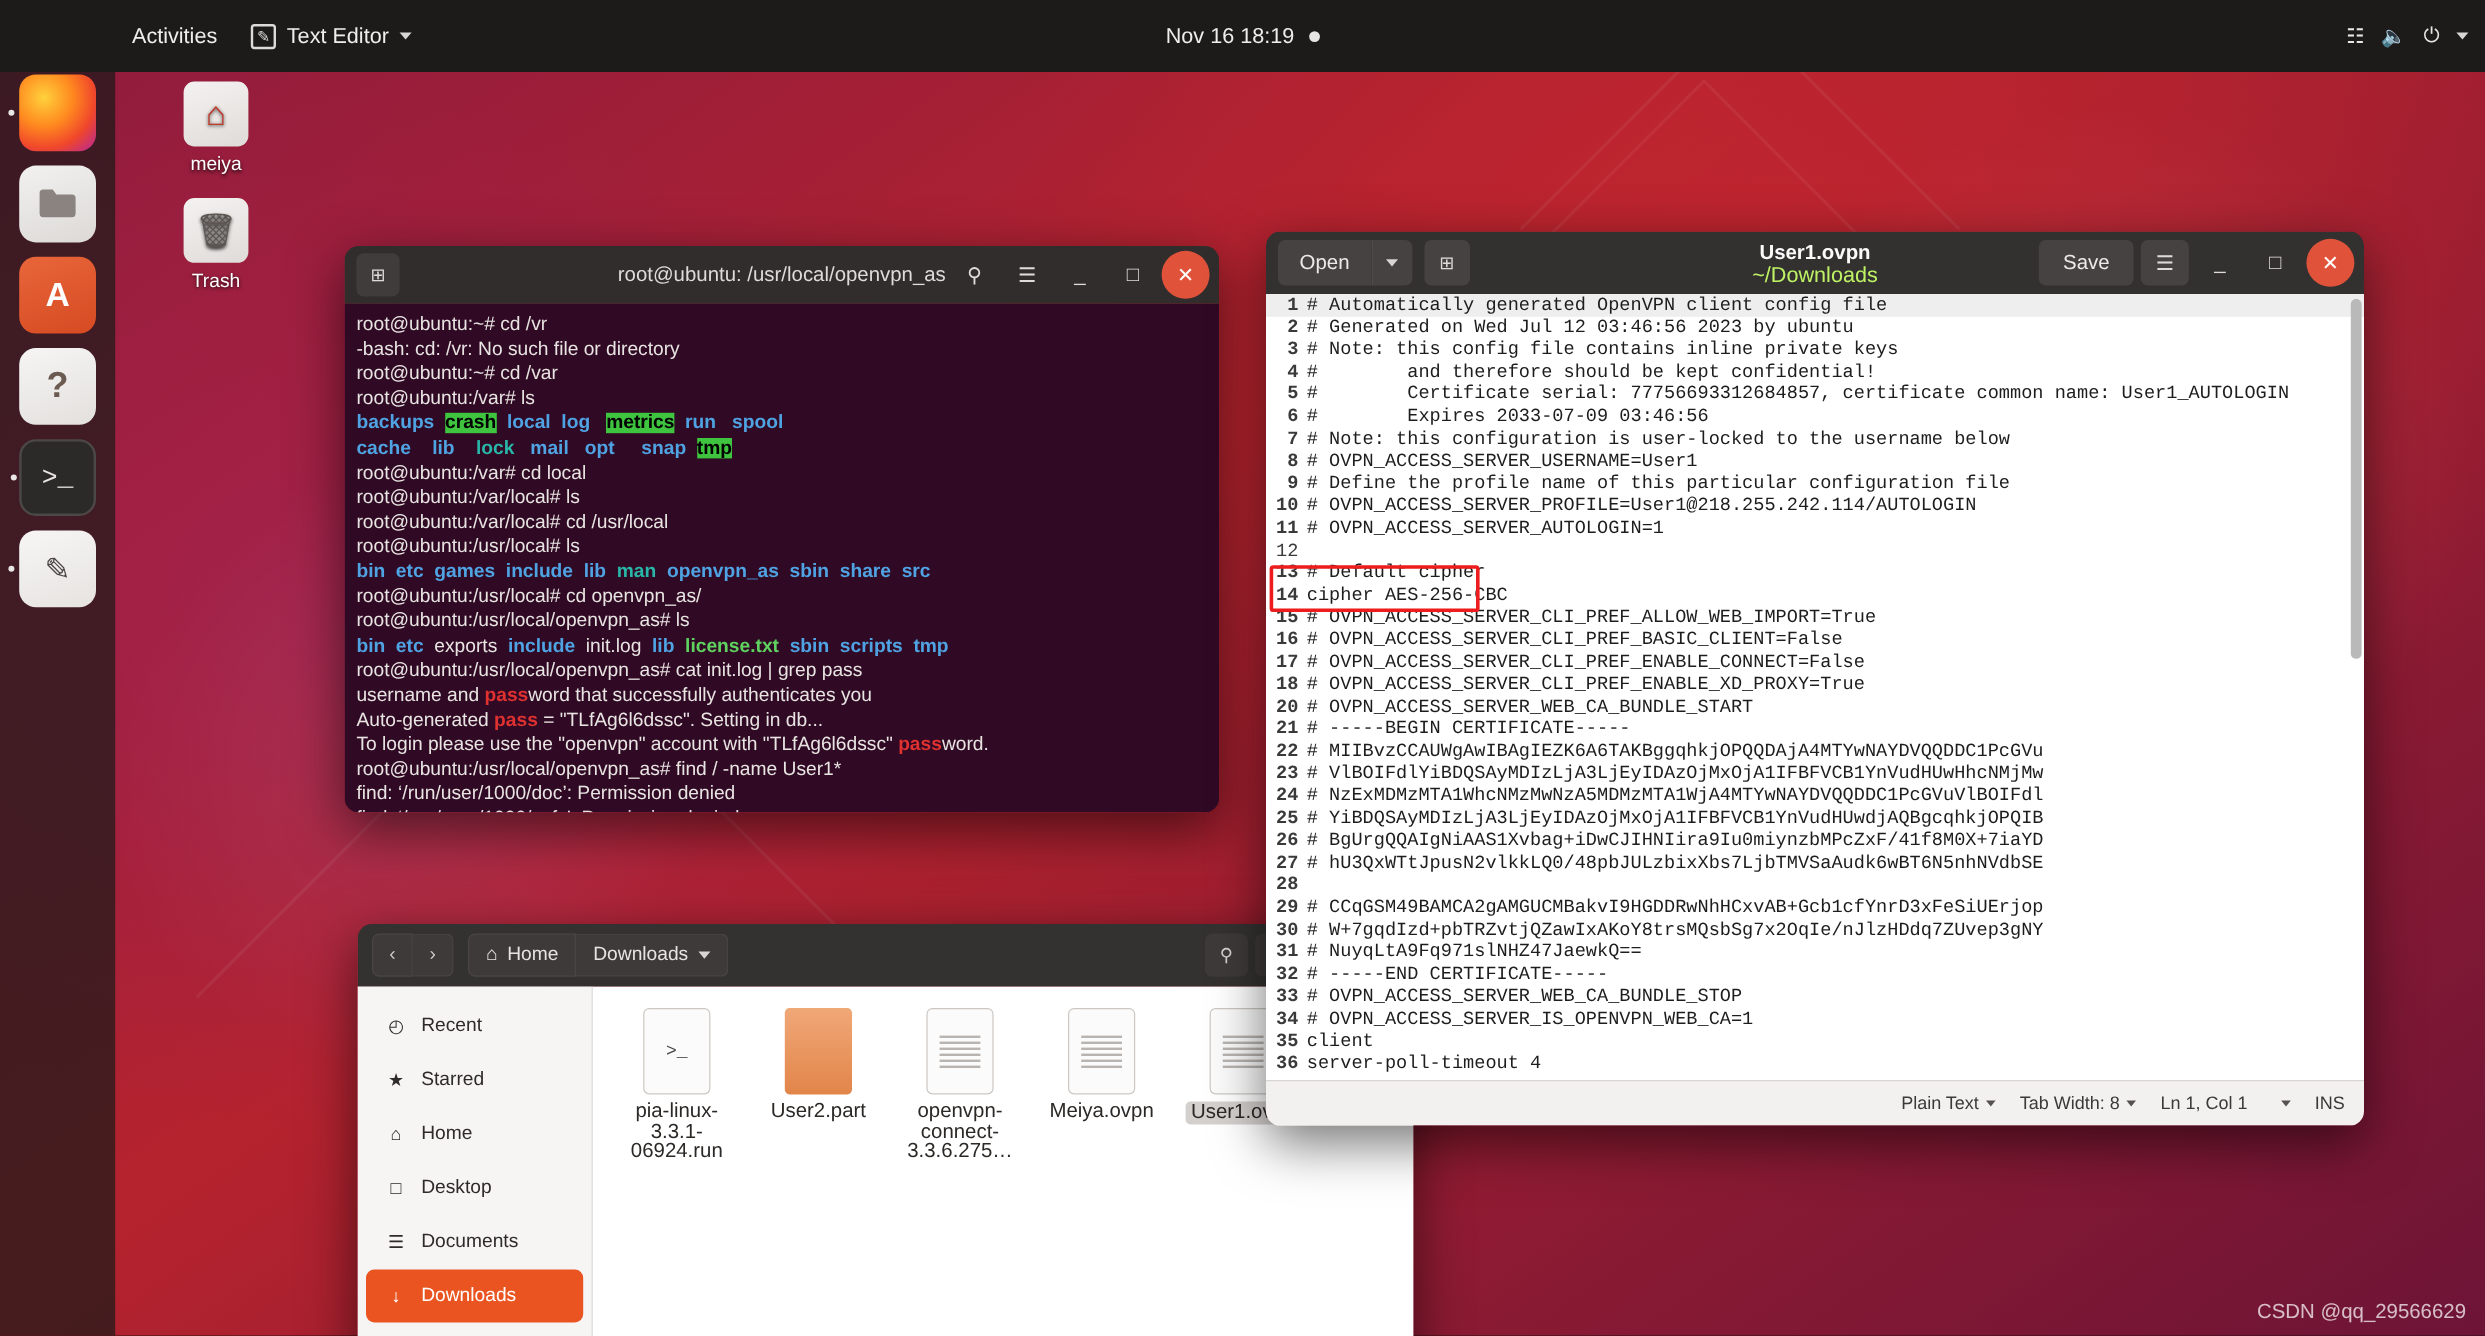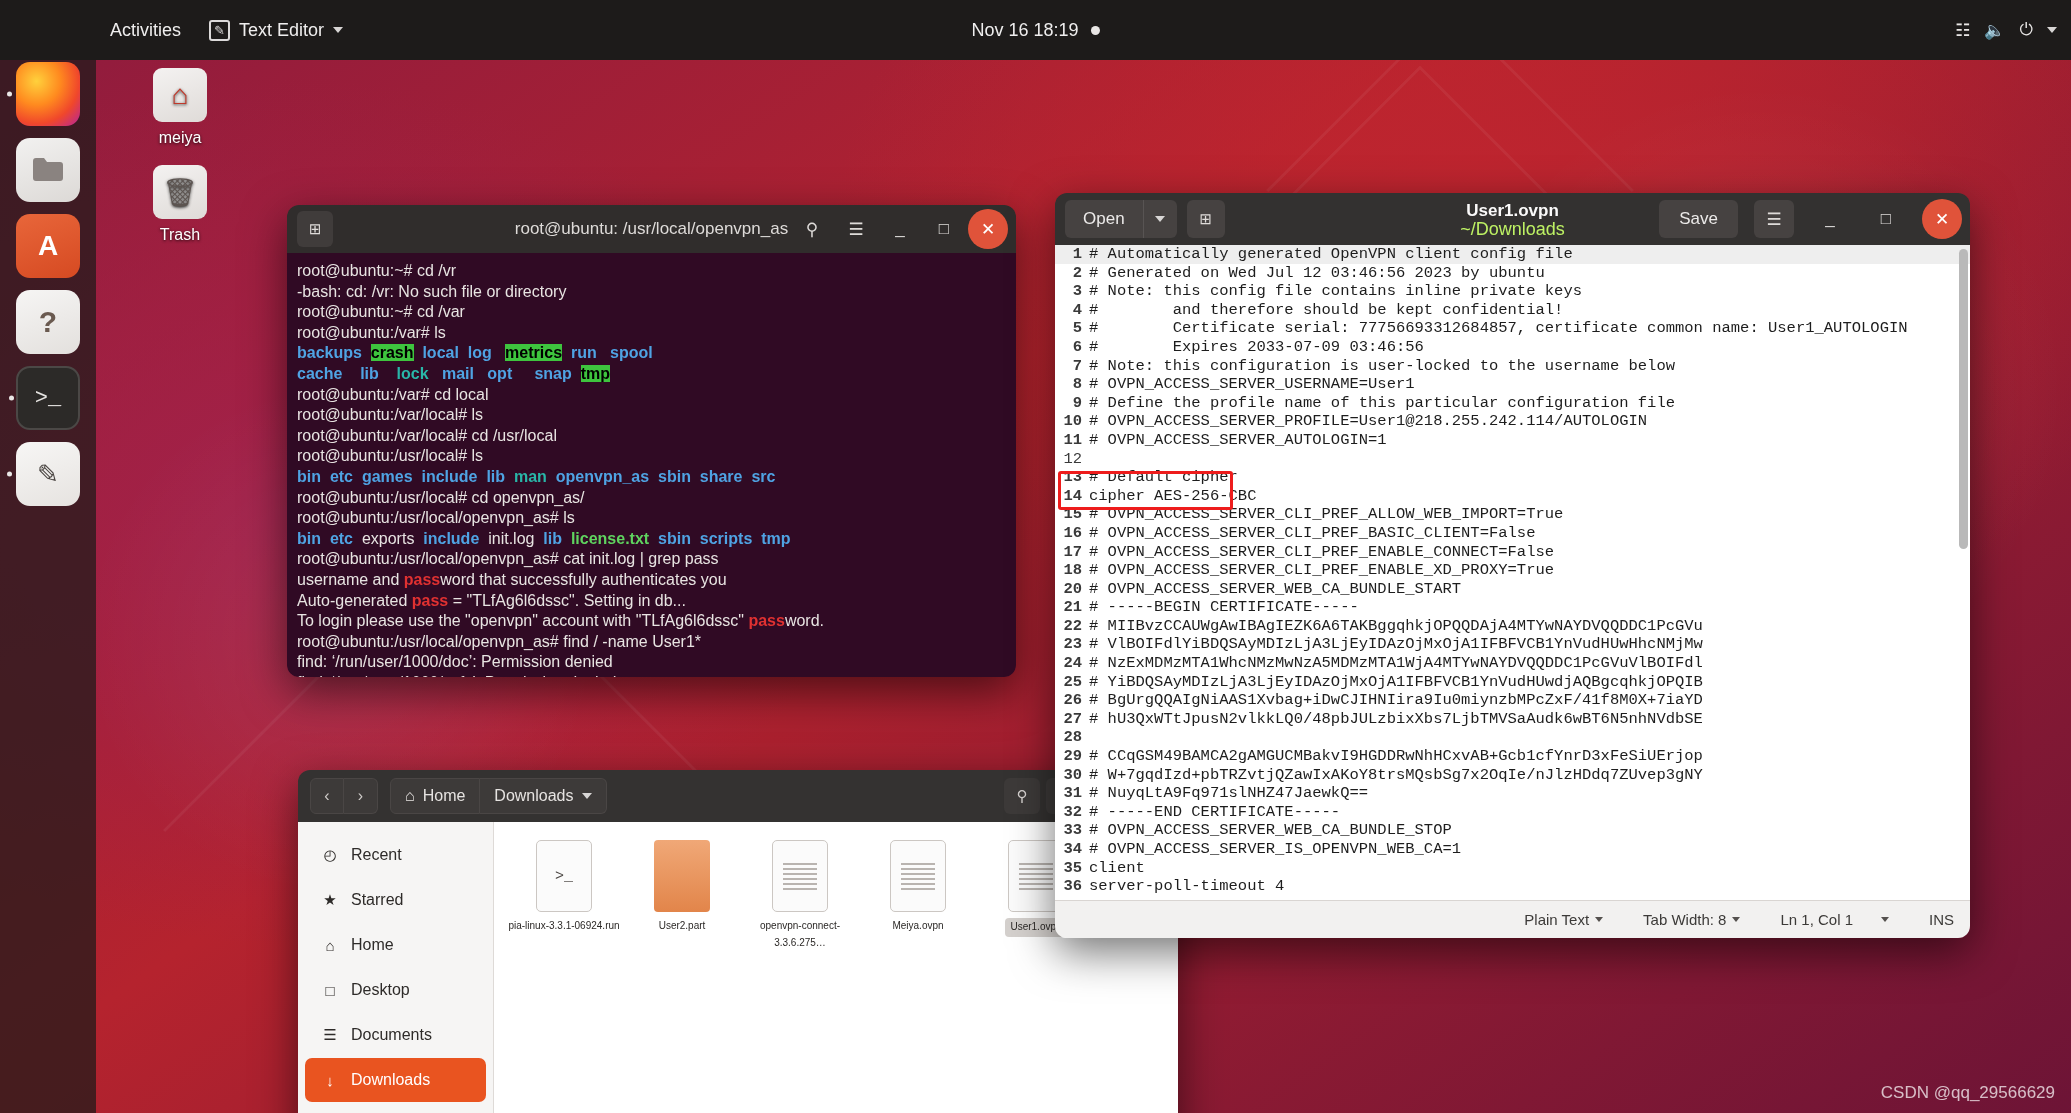--- a/index.html
+++ b/index.html
@@ -147,57 +147,57 @@
   #files-main { flex: 1; padding: 18px 14px; display: flex; gap: 6px; align-items: flex-start; }
   .f-item { width: 112px; text-align: center; }
   .f-thumb { width: 56px; height: 72px; margin: 0 auto 6px; border-radius: 5px;
              display:flex; align-items:center; justify-content:center; position: relative; }
   .doc-sheet { background:#fbfbfb; border:1px solid #ccc7c3; }
   .doc-lines { width: 34px; }
   .doc-lines div { height: 2px; background:#b9b4b0; margin: 3px 0; }
   .run-sheet { background:#fbfbfb; border:1px solid #ccc7c3; font-family:"Liberation Mono",monospace;
                color:#4b4744; font-size:15px; }
   .part-box { background: linear-gradient(180deg,#f0a877,#e2854a); border-radius:4px; }
-  .f-label { font-size: 10px; color: #2b2826; line-height: 16.5px; word-break: break-word; }
+  .f-label { font-size: 17px; color: #2b2826; line-height: 16.5px; word-break: break-word; }
   .f-label.sel { background: #d4d0cd; border-radius: 4px; padding: 1px 5px; display:inline-block; }
 
   
   #gedit { left: 1055px; top: 193px; width: 915px; height: 745px; }
   #ged-head { height: 52px; background: #333130; display:flex; align-items:center; padding: 0 10px; position: relative; }
   .ged-open { display:flex; }
   .ged-open .a { height: 38px; padding: 0 18px; background:#464241; border-radius: 6px 0 0 6px;
                  display:flex; align-items:center; color:#eceae9; font-size:17px; }
   .ged-open .b { width: 34px; height: 38px; background:#464241; border-radius: 0 6px 6px 0;
                  border-left:1px solid #585453; display:flex; align-items:center; justify-content:center; }
   .ged-newtab { width: 38px; height: 38px; background:#464241; border-radius: 6px; margin-left: 10px;
                 display:flex; align-items:center; justify-content:center; color:#dedbd9; font-size:15px; }
   #ged-title { position:absolute; left:0; right:0; text-align:center; pointer-events:none; }
   #ged-title .t1 { color:#fbfafa; font-size: 17px; font-weight: bold; line-height: 20px; }
   #ged-title .t2 { color:#bef264; font-size: 18px; line-height: 17px; }
-  .ged-right { position:absolute; right: 8px; display:flex; align-items:center; gap: 16px; padding-left: 26px; }
+  .ged-right { position:absolute; right: 8px; display:flex; align-items:center; gap: 6px; padding-left: 26px; }
   .ged-save { height: 38px; padding: 0 20px; background:#464241; border-radius: 6px;
               display:flex; align-items:center; color:#eceae9; font-size:17px; }
   .ged-burger { width: 40px; height: 38px; background:#464241; border-radius: 6px;
                 display:flex; align-items:center; justify-content:center; color:#dedbd9; font-size:17px; }
   #ged-body { height: 655px; background:#ffffff; overflow:hidden; position: relative;
               font-family:"Liberation Mono", monospace; font-size: 15.5px; line-height: 18.6px; }
   .code-row { display: flex; height: 18.6px; }
   .code-row.cur { background: #eeeeee; }
   .ln { width: 34px; text-align: right; color:#3a3a3a; font-weight: bold; padding-right: 7px; flex: none; }
   .ln.plain { font-weight: normal; }
   .code-txt { color: #1d1d1d; white-space: pre; }
   #cipher-box {
     position: absolute; left: 3px; width: 175px; height: 39px;
     border: 3px solid #ee1c1c; border-radius: 3px; pointer-events: none;
   }
   #ged-scroll { position:absolute; right: 2px; top: 4px; width: 9px; height: 300px;
                 background:#b9b9b9; border-radius: 5px; }
   #ged-status { height: 38px; background: #f2f1f0; border-top: 1px solid #d9d5d2;
                 display: flex; align-items: center; justify-content: flex-end;
-                gap: 40px; padding-right: 16px; font-size: 15px; color:#3c3a38; }
+                gap: 20px; padding-right: 16px; font-size: 15px; color:#3c3a38; }
   .st-item { display:flex; align-items:center; gap: 6px; }
   .tri { width:0;height:0;border-left:4px solid transparent;border-right:4px solid transparent;border-top:5px solid #55514e; }
 
   
   #watermark { position:absolute; right: 16px; bottom: 10px; color: rgba(255,255,255,0.72);
                font-size: 17px; }
 </style>
 </head>
 <body>
 

